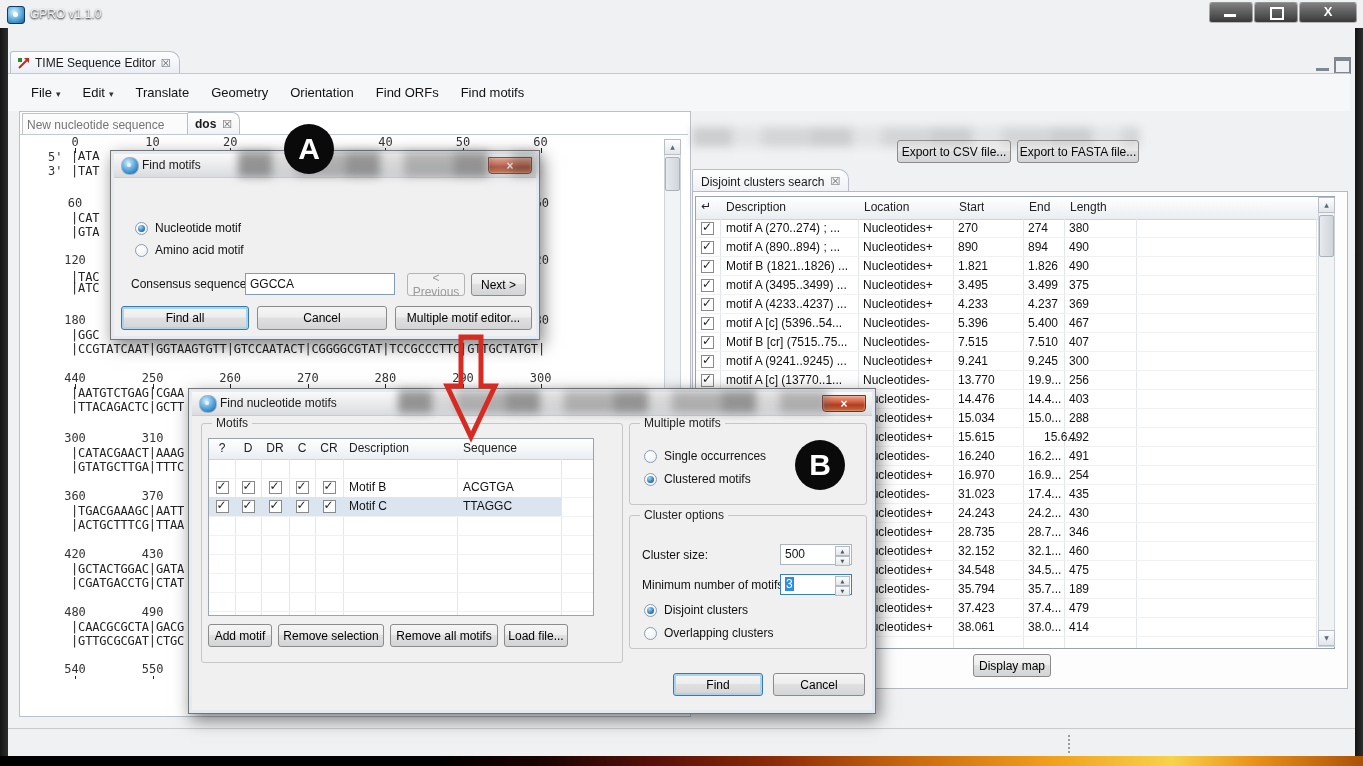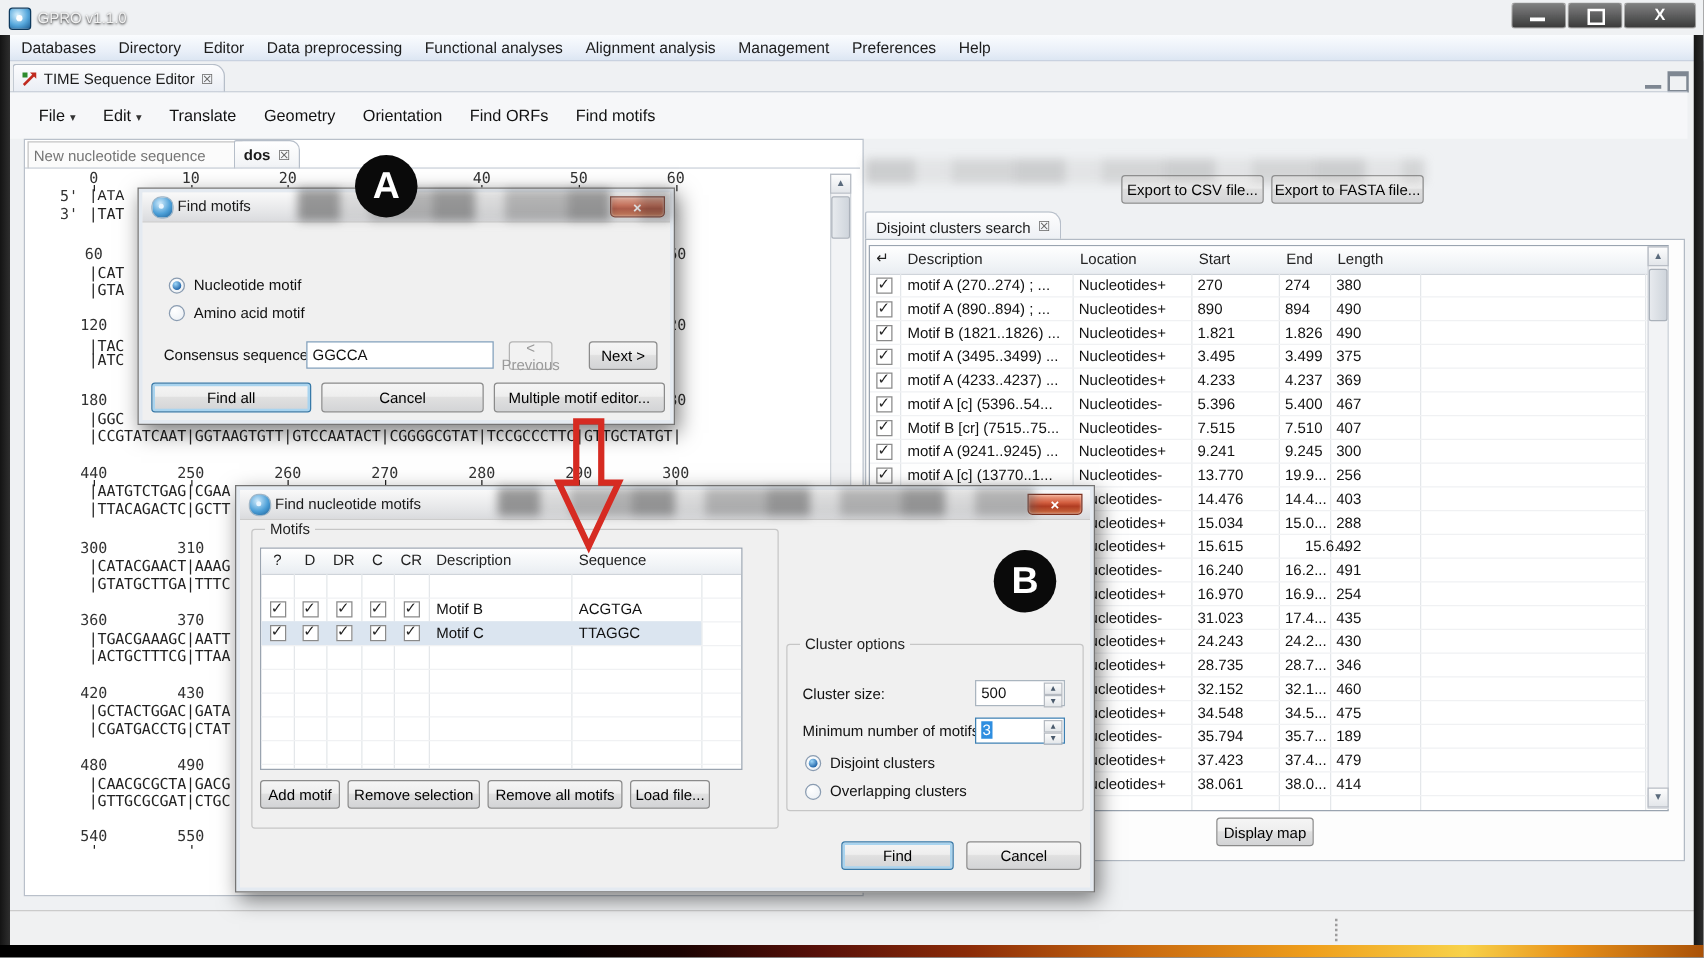--- a/index.html
+++ b/index.html
@@ -152,31 +152,20 @@
         </div>
       <div class="winbtn">
           <span class="glyph-max"></span>
         </div>
       <div class="winbtn close">
           <span class="glyph-x">X</span>
         </div>
     </div>
   </div>
 
-  <div class="abs" id="menubar">
-      <div class="menu-item">Databases</div>
-      <div class="menu-item">Directory</div>
-      <div class="menu-item">Editor</div>
-      <div class="menu-item">Data preprocessing</div>
-      <div class="menu-item">Functional analyses</div>
-      <div class="menu-item">Alignment analysis</div>
-      <div class="menu-item">Management</div>
-      <div class="menu-item">Preferences</div>
-      <div class="menu-item">Help</div>
-    </div>
 
   <div class="abs persp-tab">
     <svg width="13" height="13">
         <line x1="2" y1="11" x2="10" y2="3" stroke="#c02a1e" stroke-width="2"></line>
         <polygon points="7,1 12,1 12,6" fill="#c02a1e"></polygon>
         <rect x="1" y="1" width="4" height="4" fill="#2d8a2d"></rect>
       </svg>
     <span>TIME Sequence Editor</span>
     <span class="tabclose">☒</span>
   </div>
@@ -495,21 +484,21 @@
       <span class="dlg-icon"></span>
       <span class="dlg-title">Find motifs</span>
       <span class="dlg-close" style="right:4px;"><span>×</span></span>
     </div>
     <span class="radio on" style="left:24px;top:71px;"></span>
     <span class="fldlabel" style="left:44px;top:70px;">Nucleotide motif</span>
     <span class="radio" style="left:24px;top:93px;"></span>
     <span class="fldlabel" style="left:44px;top:92px;">Amino acid motif</span>
     <span class="fldlabel" style="left:20px;top:126px;">Consensus sequence:</span>
     <input class="textbox" style="left: 134px; top: 122px; width: 150px; height: 22px;" value="GGCCA">
-    <div class="push-btn disabled" style="position:absolute;left:296px;top:122px;width:35px;height:23px;">
+    <div class="push-btn disabled" style="position:absolute;left:296px;top:122px;width:58px;height:23px;">
         <span>&lt; Previous</span>
       </div>
     <div class="push-btn" style="position:absolute;left:360px;top:122px;width:55px;height:23px;">
         <span>Next &gt;</span>
       </div>
     <div class="push-btn default" style="position:absolute;left:10px;top:155px;width:128px;height:24px;">
         <span>Find all</span>
       </div>
     <div class="push-btn" style="position:absolute;left:146px;top:155px;width:130px;height:24px;">
         <span>Cancel</span>
@@ -580,20 +569,27 @@
           <span>Remove selection</span>
         </div>
       <div class="push-btn" style="position:absolute;left:188px;top:200px;width:108px;height:23px;">
           <span>Remove all motifs</span>
         </div>
       <div class="push-btn" style="position:absolute;left:302px;top:200px;width:64px;height:23px;">
           <span>Load file...</span>
         </div>
     </div>
 
+    <div class="grp" style="left:440px;top:34px;width:236px;height:80px;">
+      <span class="grp-label">Multiple motifs</span>
+      <span class="radio" style="left:14px;top:26px;"></span>
+      <span class="fldlabel" style="left:34px;top:25px;">Single occurrences</span>
+      <span class="radio on" style="left:14px;top:49px;"></span>
+      <span class="fldlabel" style="left:34px;top:48px;">Clustered motifs</span>
+    </div>
 
     <div class="grp" style="left:440px;top:126px;width:236px;height:132px;">
       <span class="grp-label">Cluster options</span>
       <span class="fldlabel" style="left:12px;top:32px;">Cluster size:</span>
       <div class="spinner" style="left:150px;top:28px;width:72px;height:21px;">
         <span class="spin-val">500</span>
         <span class="spin-btns">
             <span class="spin-b">▲</span>
             <span class="spin-b">▼</span>
           </span>

